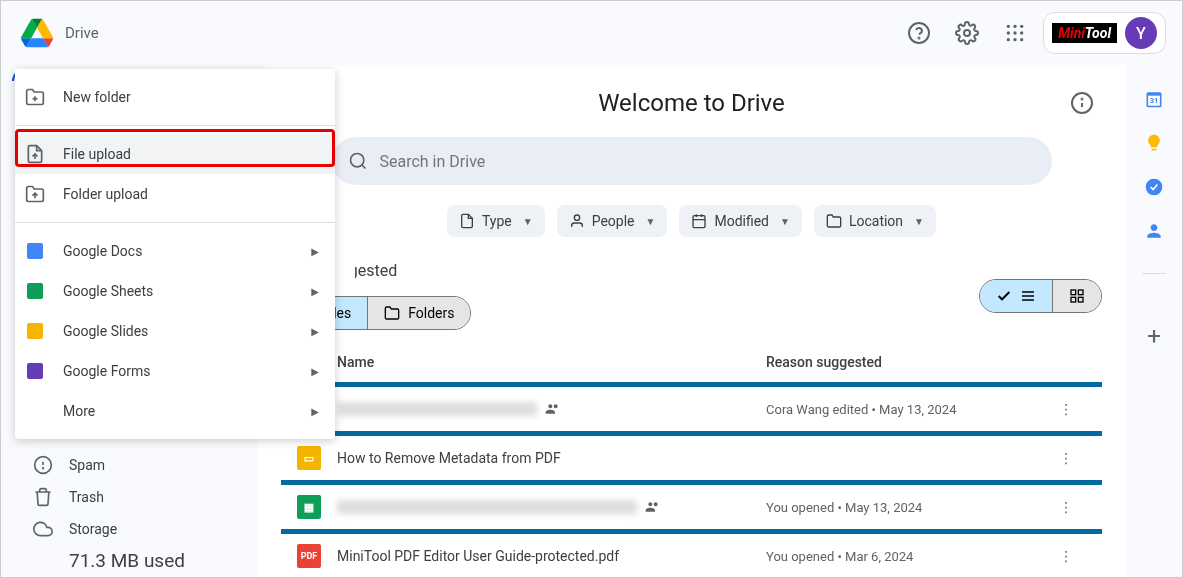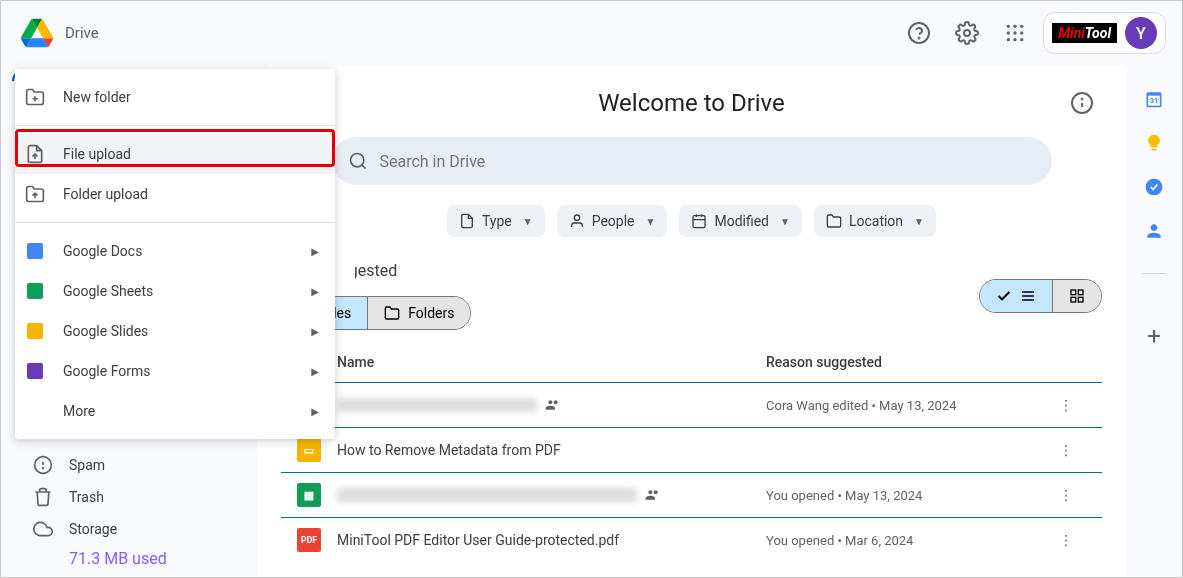--- a/index.html
+++ b/index.html
@@ -20,21 +20,21 @@
 
 
 .body-row { display: flex; height: calc(100% - 64px); background: #f8fafd; }
 
 
 .sidebar { width: 256px; padding: 8px 0 0 8px; display: flex; flex-direction: column; }
 .new-btn-placeholder { height: 56px; }
 .nav-items { margin-top: 40px; }
 .nav-item { display: flex; align-items: center; gap: 16px; padding: 6px 12px 6px 24px; border-radius: 0 20px 20px 0; font-size: 14px; color: #3c4043; cursor: pointer; }
 .nav-icon { width: 20px; height: 20px; display: flex; align-items: center; justify-content: center; color: #5f6368; }
-.storage-used { padding-left: 60px; font-size: 16px; color: #8b5cf6; margin-top: 4px; }
+.storage-used { padding-left: 60px; font-size: 19px; color: #404040; margin-top: 4px; }
 
 
 .main { flex: 1; background: #fff; border-radius: 16px 0 0 0; padding: 24px 24px 0 24px; overflow: hidden; position: relative; }
 .welcome-row { display: flex; align-items: center; justify-content: center; position: relative; margin-bottom: 20px; }
 .welcome-title { font-size: 24px; color: #202124; }
 .info-btn { position: absolute; right: 0; width: 40px; height: 40px; display: flex; align-items: center; justify-content: center; color: #5f6368; cursor: pointer; border-radius: 50%; }
 
 .search-bar { background: #e9eef6; border-radius: 28px; height: 48px; display: flex; align-items: center; padding: 0 16px; gap: 12px; margin-bottom: 20px; max-width: 720px; margin-left: auto; margin-right: auto; }
 .search-bar input { border: none; background: transparent; outline: none; font-size: 16px; flex: 1; color: #5f6368; }
 
@@ -48,21 +48,21 @@
 .toggle-btn { display: flex; align-items: center; gap: 8px; padding: 8px 16px; font-size: 14px; cursor: pointer; background: #e5e5e5; border: none; }
 .toggle-btn.active { background: #c2e7ff; }
 .toggle-sep { width: 1px; background: #747775; }
 .view-toggle { display: flex; border: 1px solid #747775; border-radius: 20px; overflow: hidden; }
 
 .table-header { display: flex; padding: 12px 16px 12px 56px; font-size: 14px; font-weight: 500; color: #3c4043; }
 .th-name { flex: 1; }
 .th-reason { width: 280px; }
 .th-actions { width: 40px; }
 
-.file-row { display: flex; align-items: center; padding: 10px 16px; border-top: 1px solid #0369a1; font-size: 14px; color: #3c4043; }
+.file-row { display: flex; align-items: center; padding: 10px 16px; border-top: 5px solid #0369a1; font-size: 14px; color: #3c4043; }
 .file-icon { width: 24px; height: 24px; margin-right: 16px; display: flex; align-items: center; justify-content: center; border-radius: 2px; font-size: 11px; color: #fff; font-weight: bold; }
 .fi-excel { background: #0f9d58; }
 .fi-slides { background: #f4b400; }
 .fi-sheets { background: #0f9d58; }
 .fi-pdf { background: #ea4335; font-size: 9px; }
 .file-name { flex: 1; display: flex; align-items: center; gap: 8px; }
 .blur-text { display: inline-block; width: 200px; height: 14px; background: #ddd; filter: blur(3px); border-radius: 2px; }
 .blur-text.long { width: 300px; }
 .shared-icon { color: #5f6368; font-size: 14px; }
 .file-reason { width: 280px; font-size: 13px; color: #5f6368; }

